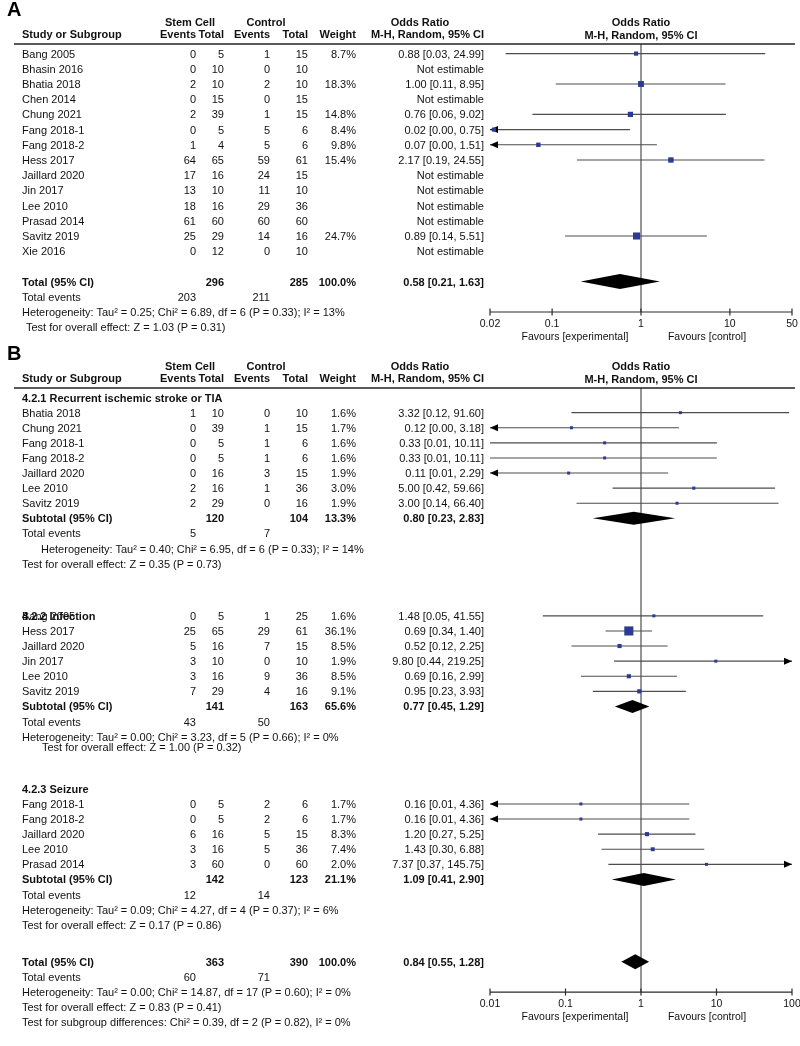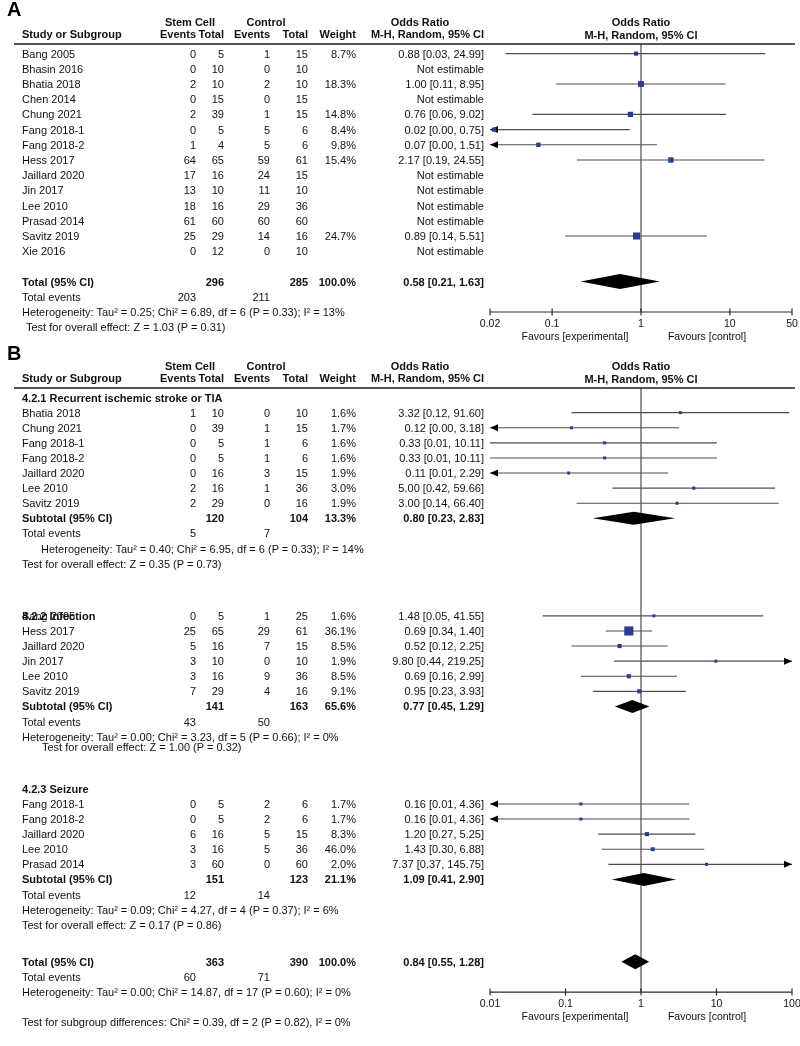--- a/index.html
+++ b/index.html
@@ -465,38 +465,38 @@
     <span class="c wt num">8.3%</span>
     <span class="c ci num">1.20 [0.27, 5.25]</span>
   </div>
 
   <div class="row" style="top: 841.7px; height: 15.1px;">
     <span class="c study">Lee  2010</span>
     <span class="c e1 num">3</span>
     <span class="c t1 num">16</span>
     <span class="c e2 num">5</span>
     <span class="c t2 num">36</span>
-    <span class="c wt num">46.0%</span>
+    <span class="c wt num">7.4%</span>
     <span class="c ci num">1.43 [0.30, 6.88]</span>
   </div>
 
   <div class="row" style="top: 856.8px; height: 15.1px;">
     <span class="c study">Prasad  2014</span>
     <span class="c e1 num">3</span>
     <span class="c t1 num">60</span>
     <span class="c e2 num">0</span>
     <span class="c t2 num">60</span>
     <span class="c wt num">2.0%</span>
     <span class="c ci num">7.37 [0.37, 145.75]</span>
   </div>
 
   <div class="row bold" style="top: 871.9px; height: 15.1px;">
     <span class="c study">Subtotal (95% CI)</span>
     <span class="c e1 num"></span>
-    <span class="c t1 num">151</span>
+    <span class="c t1 num">142</span>
     <span class="c e2 num"></span>
     <span class="c t2 num">123</span>
     <span class="c wt num">21.1%</span>
     <span class="c ci num">1.09 [0.41, 2.90]</span>
   </div>
 
   <div class="row" style="top: 887px; height: 15.1px;">
     <span class="c study">Total events</span>
     <span class="c e1 num">12</span>
     <span class="c t1 num"></span>
@@ -534,20 +534,24 @@
     <span class="c t2 num"></span>
     <span class="c wt num"></span>
     <span class="c ci num"></span>
   </div>
 
   <div class="row full" style="top: 984.5px; height: 15.1px;">
     <span class="c study">Heterogeneity: Tau² = 0.00; Chi² = 14.87, df = 17 (P = 0.60); I² = 0%</span>
 
   </div>
 
+  <div class="row full" style="top: 999.6px; height: 15.1px;">
+    <span class="c study">Test for overall effect: Z = 0.83 (P = 0.41)</span>
+
+  </div>
 
   <div class="row full" style="top: 1014.7px; height: 15.1px;">
     <span class="c study">Test for subgroup differences: Chi² = 0.39, df = 2 (P = 0.82), I² = 0%</span>
 
   </div>
 <svg width="800" height="1046">
       <line x1="14" y1="44" x2="795" y2="44" stroke="#222" stroke-width="1.4"></line>
       <line x1="641" y1="44" x2="641" y2="311.99999999999994" stroke="#2a2a2a" stroke-width="1"></line>
       <line x1="505.6505294675873" y1="53.6" x2="765.229800488785" y2="53.6" stroke="#4d4d4d" stroke-width="1.1"></line>
       <rect x="633.9827654438103" y="51.517" width="4.166" height="4.166" fill="#2b3a94"></rect>

